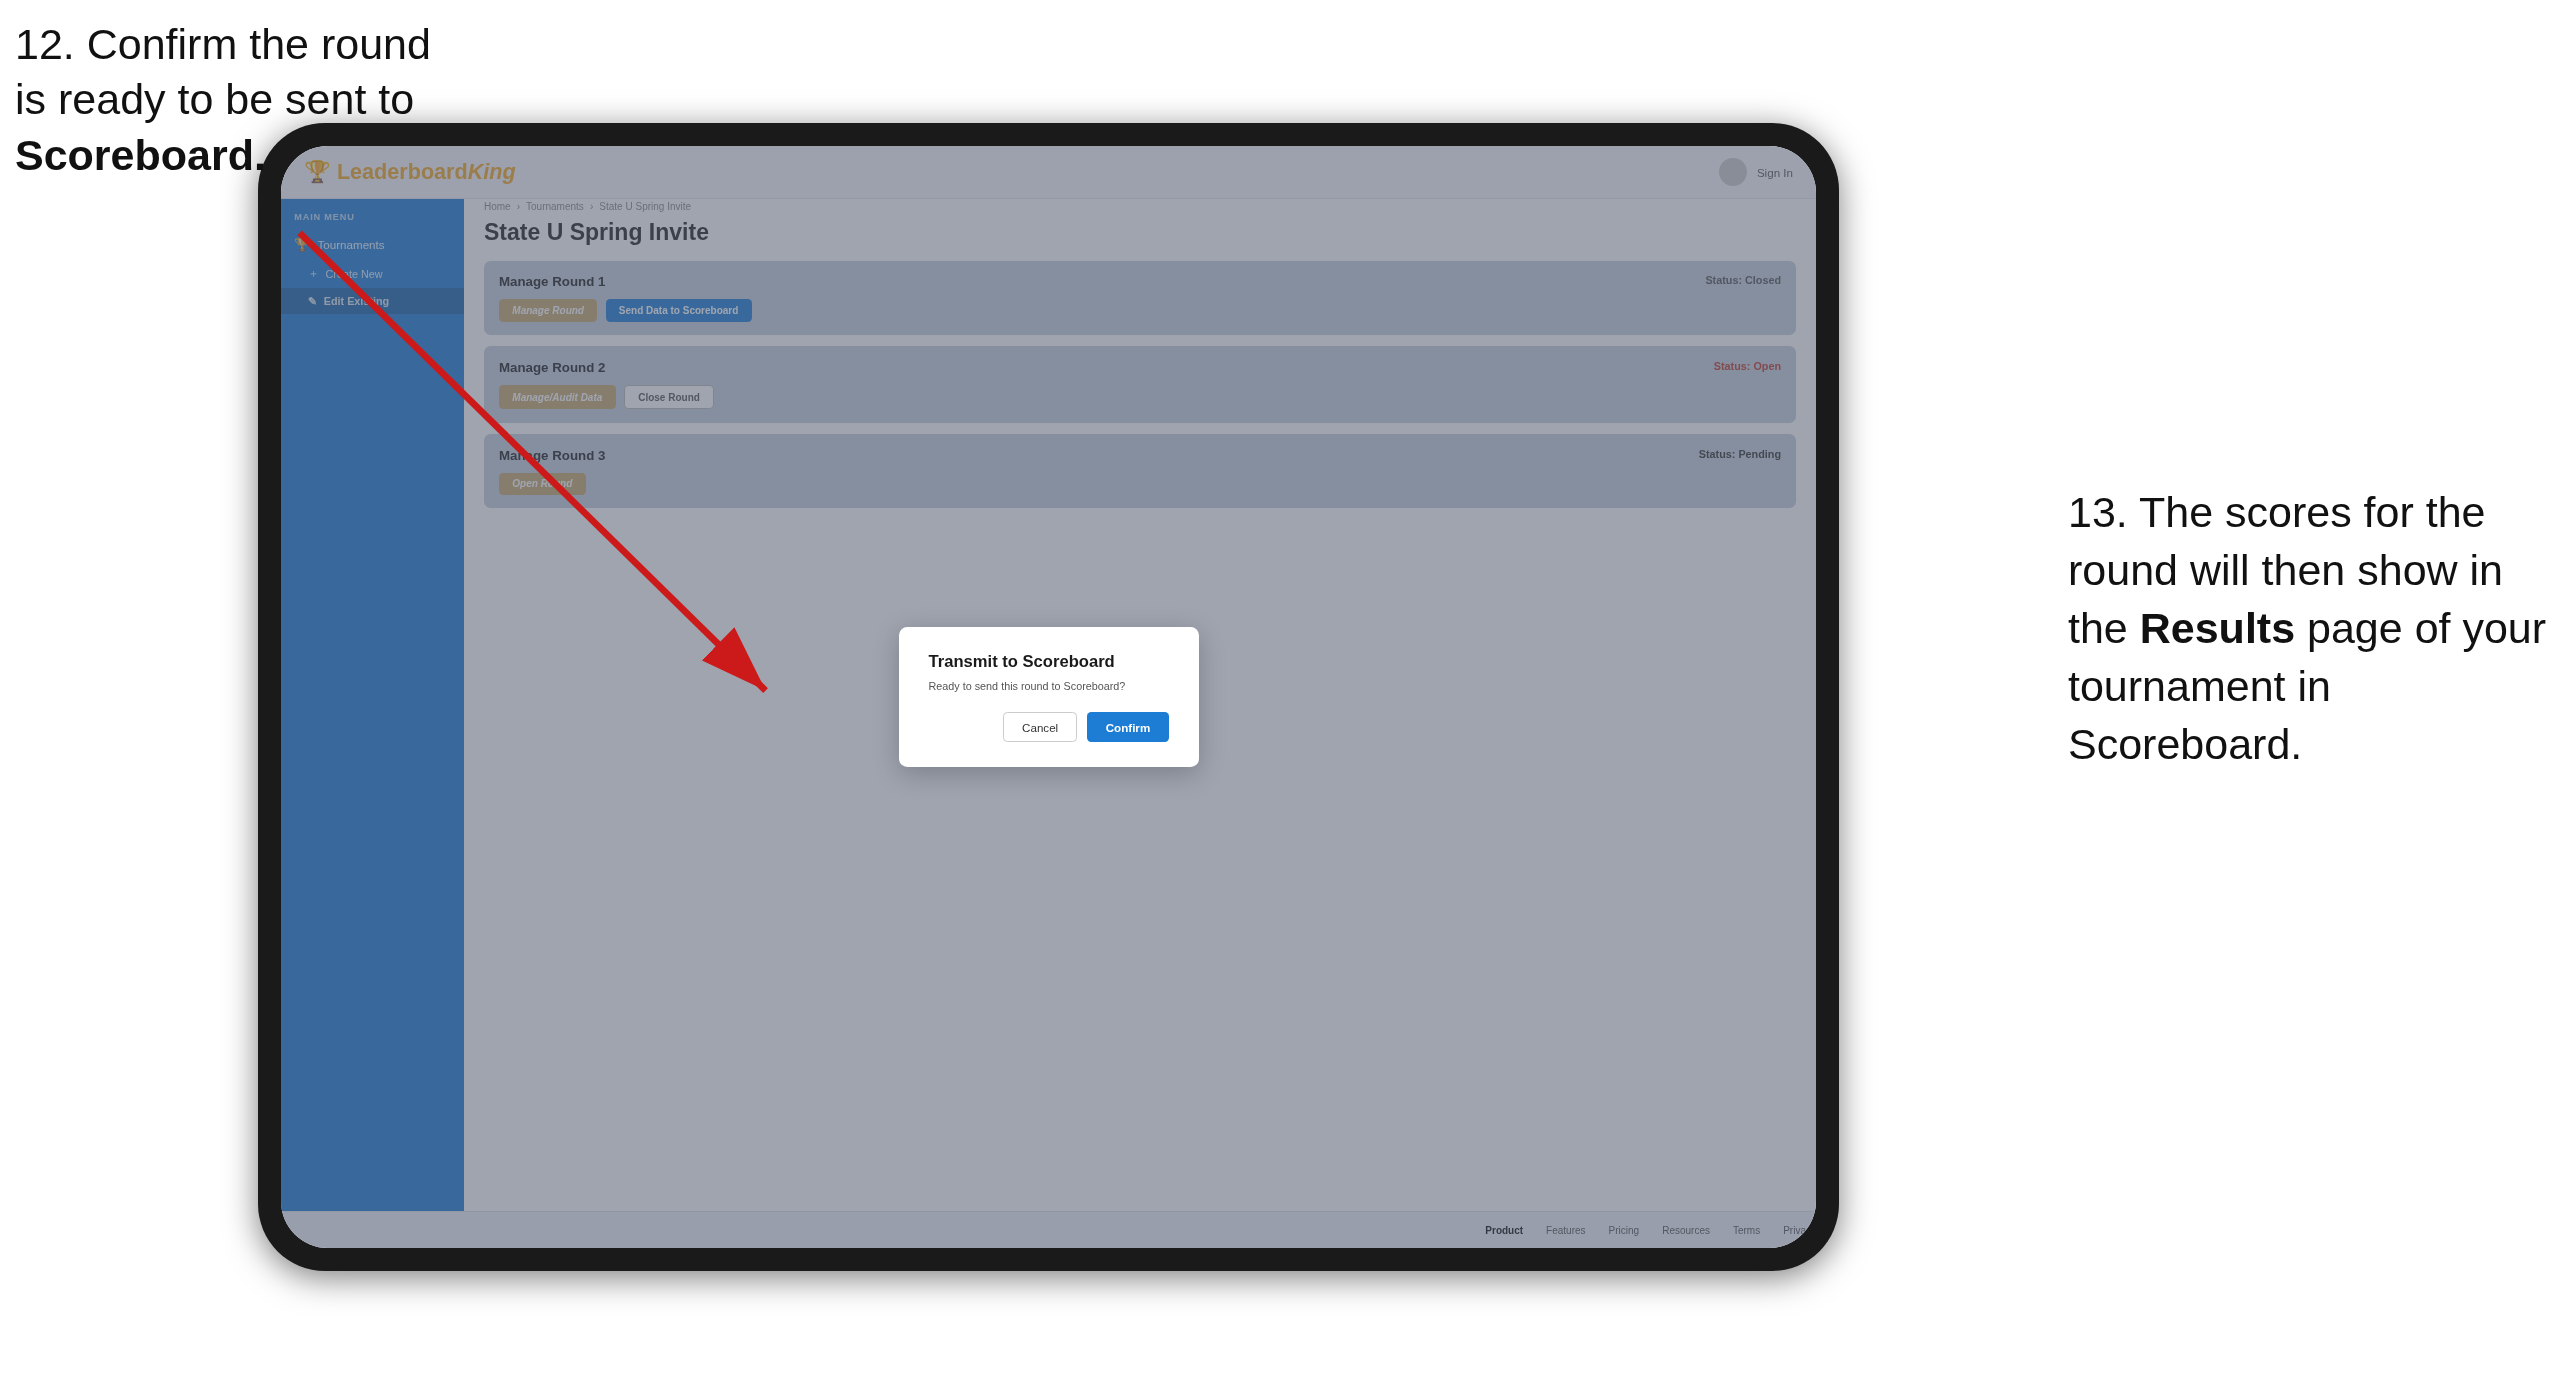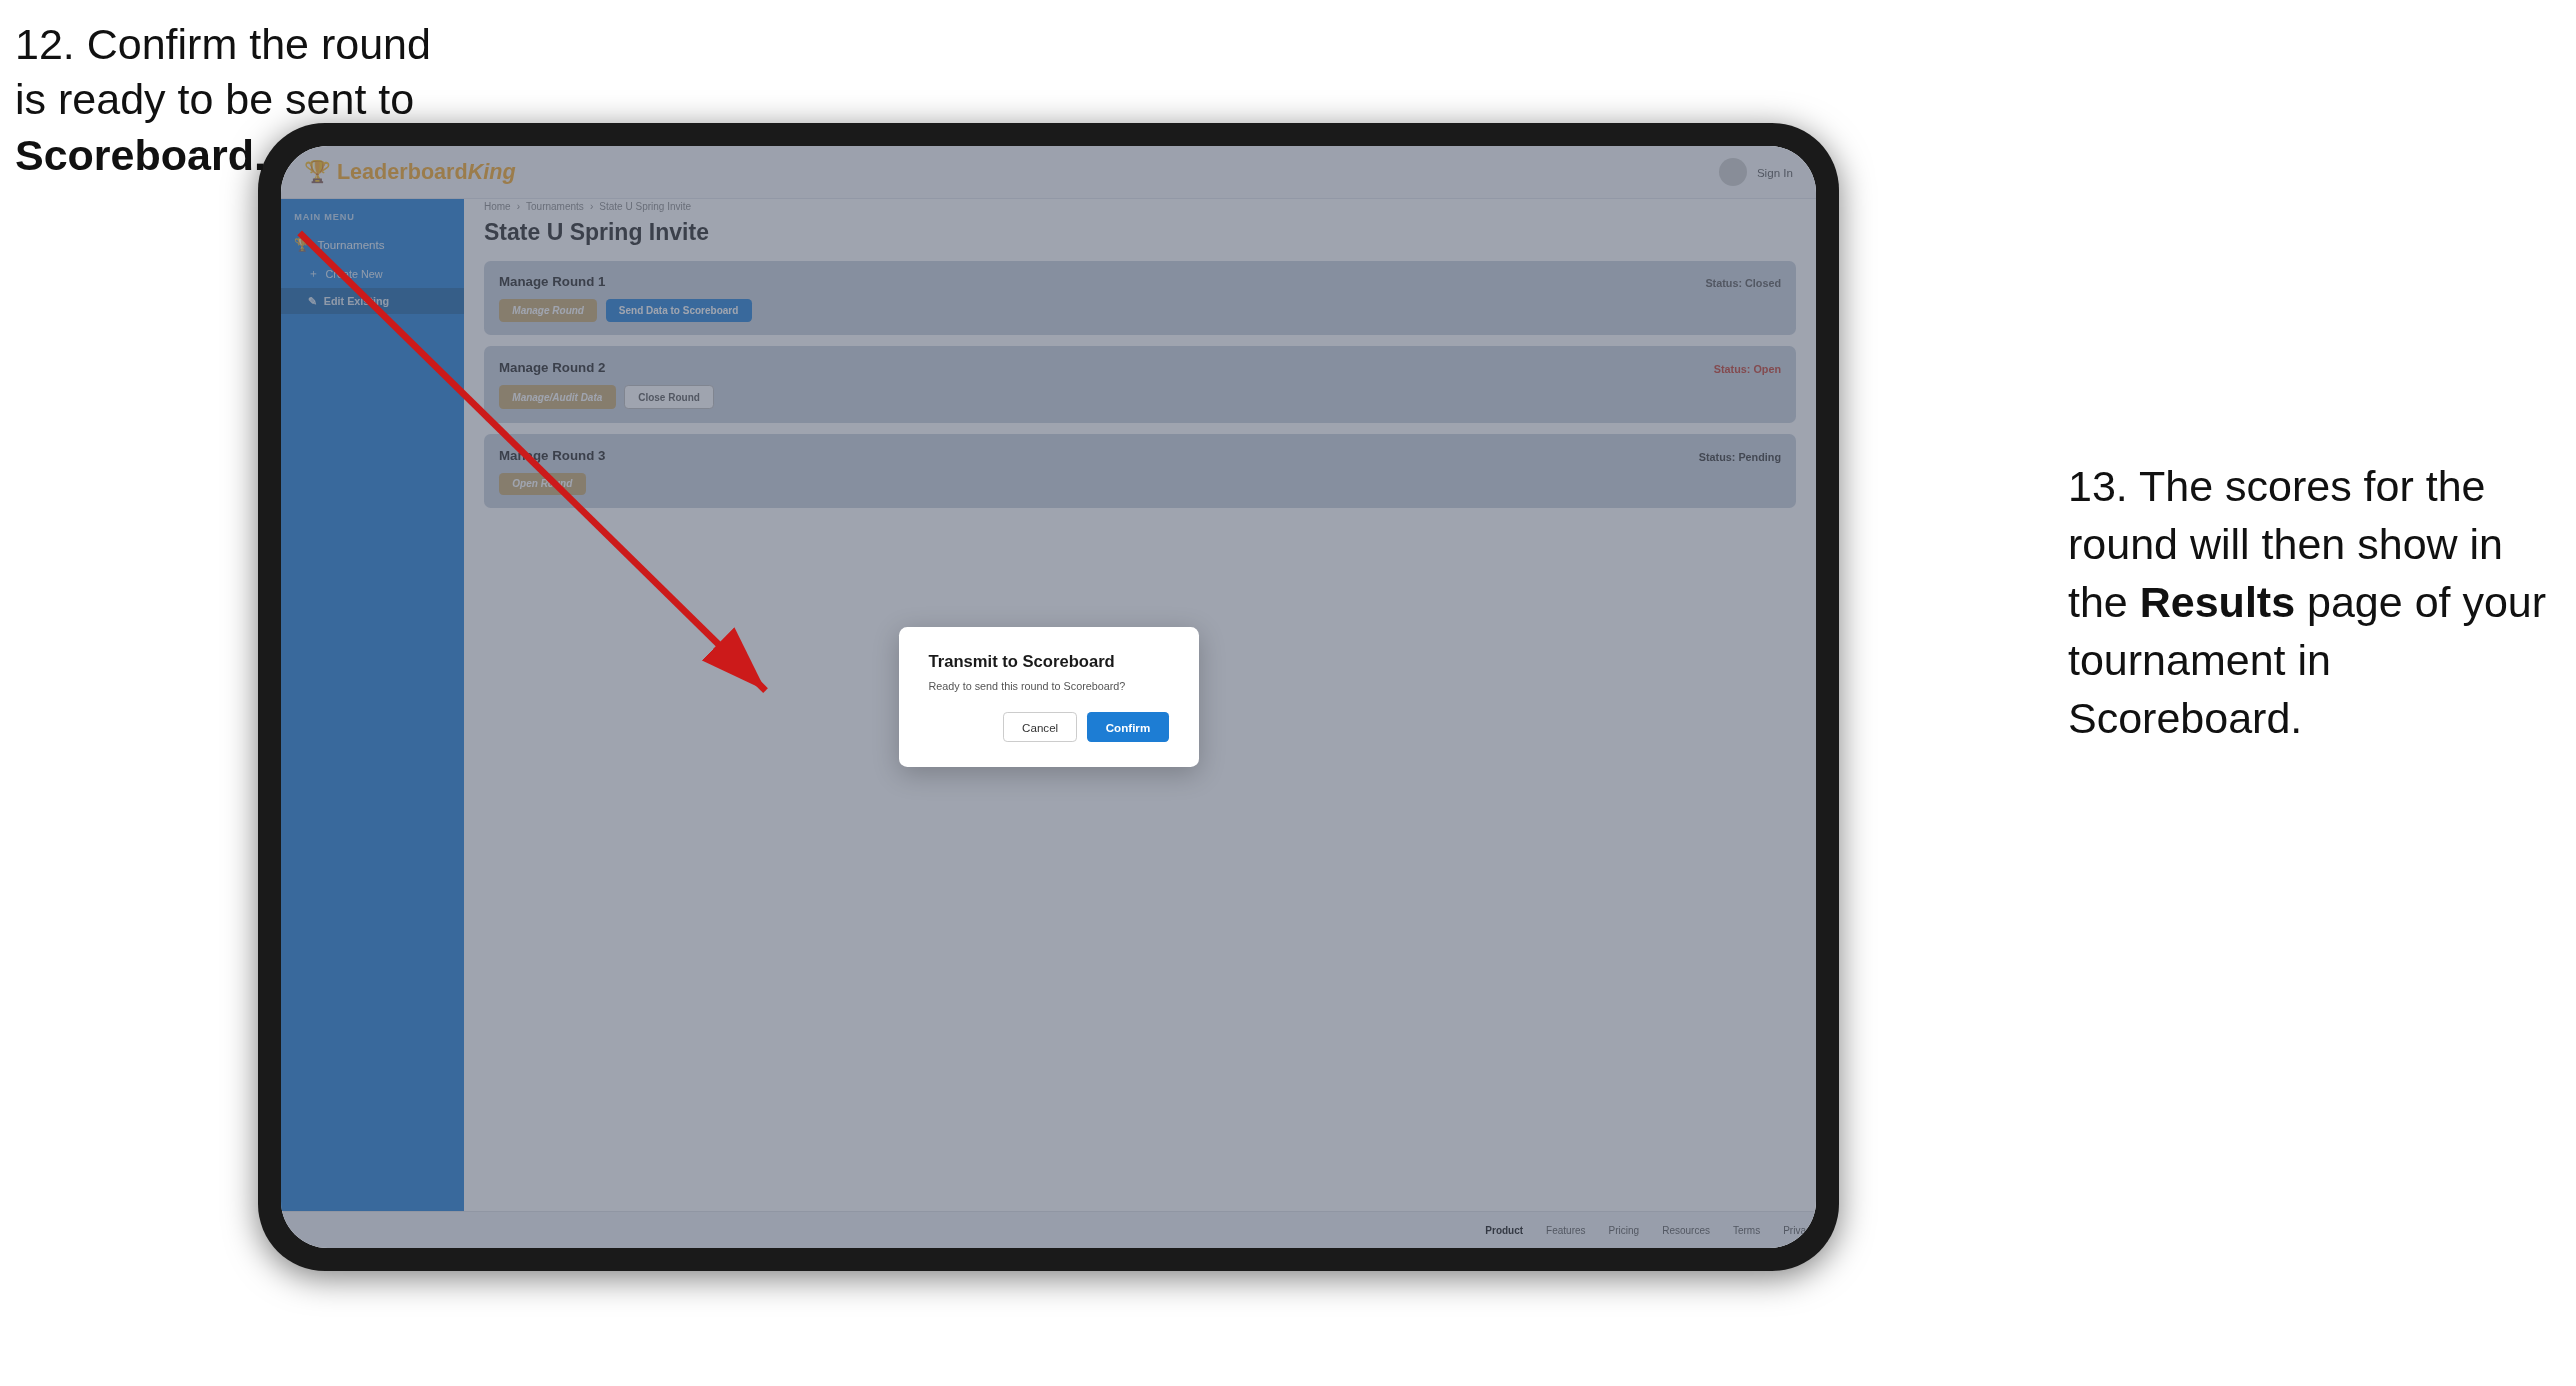--- a/index.html
+++ b/index.html
@@ -22,21 +22,21 @@
       color: #111;
       z-index: 10;
     }
     .annotation-top-left strong {
       font-weight: 900;
     }
 
     
     .annotation-right {
       position: absolute;
-      top: 457px;
+      top: 483px;
       right: 25px;
       font-size: 43px;
       line-height: 1.35;
       color: #111;
       width: 483px;
       z-index: 10;
     }
     .annotation-right strong {
       font-weight: 900;
     }
@@ -208,21 +208,21 @@
     
     .round-card {
       background: #c8d0db;
       border-radius: 6.7px;
       padding: 13.3px 15px;
       margin-bottom: 11.6px;
     }
     .round-header {
       display: flex;
       justify-content: space-between;
-      align-items: flex-end;
+      align-items: flex-start;
       margin-bottom: 10px;
       gap: 36px;
     }
     .round-title {
       font-size: 13.3px;
       font-weight: 700;
       color: #222;
     }
     .status-badge {
       font-size: 10.8px;

